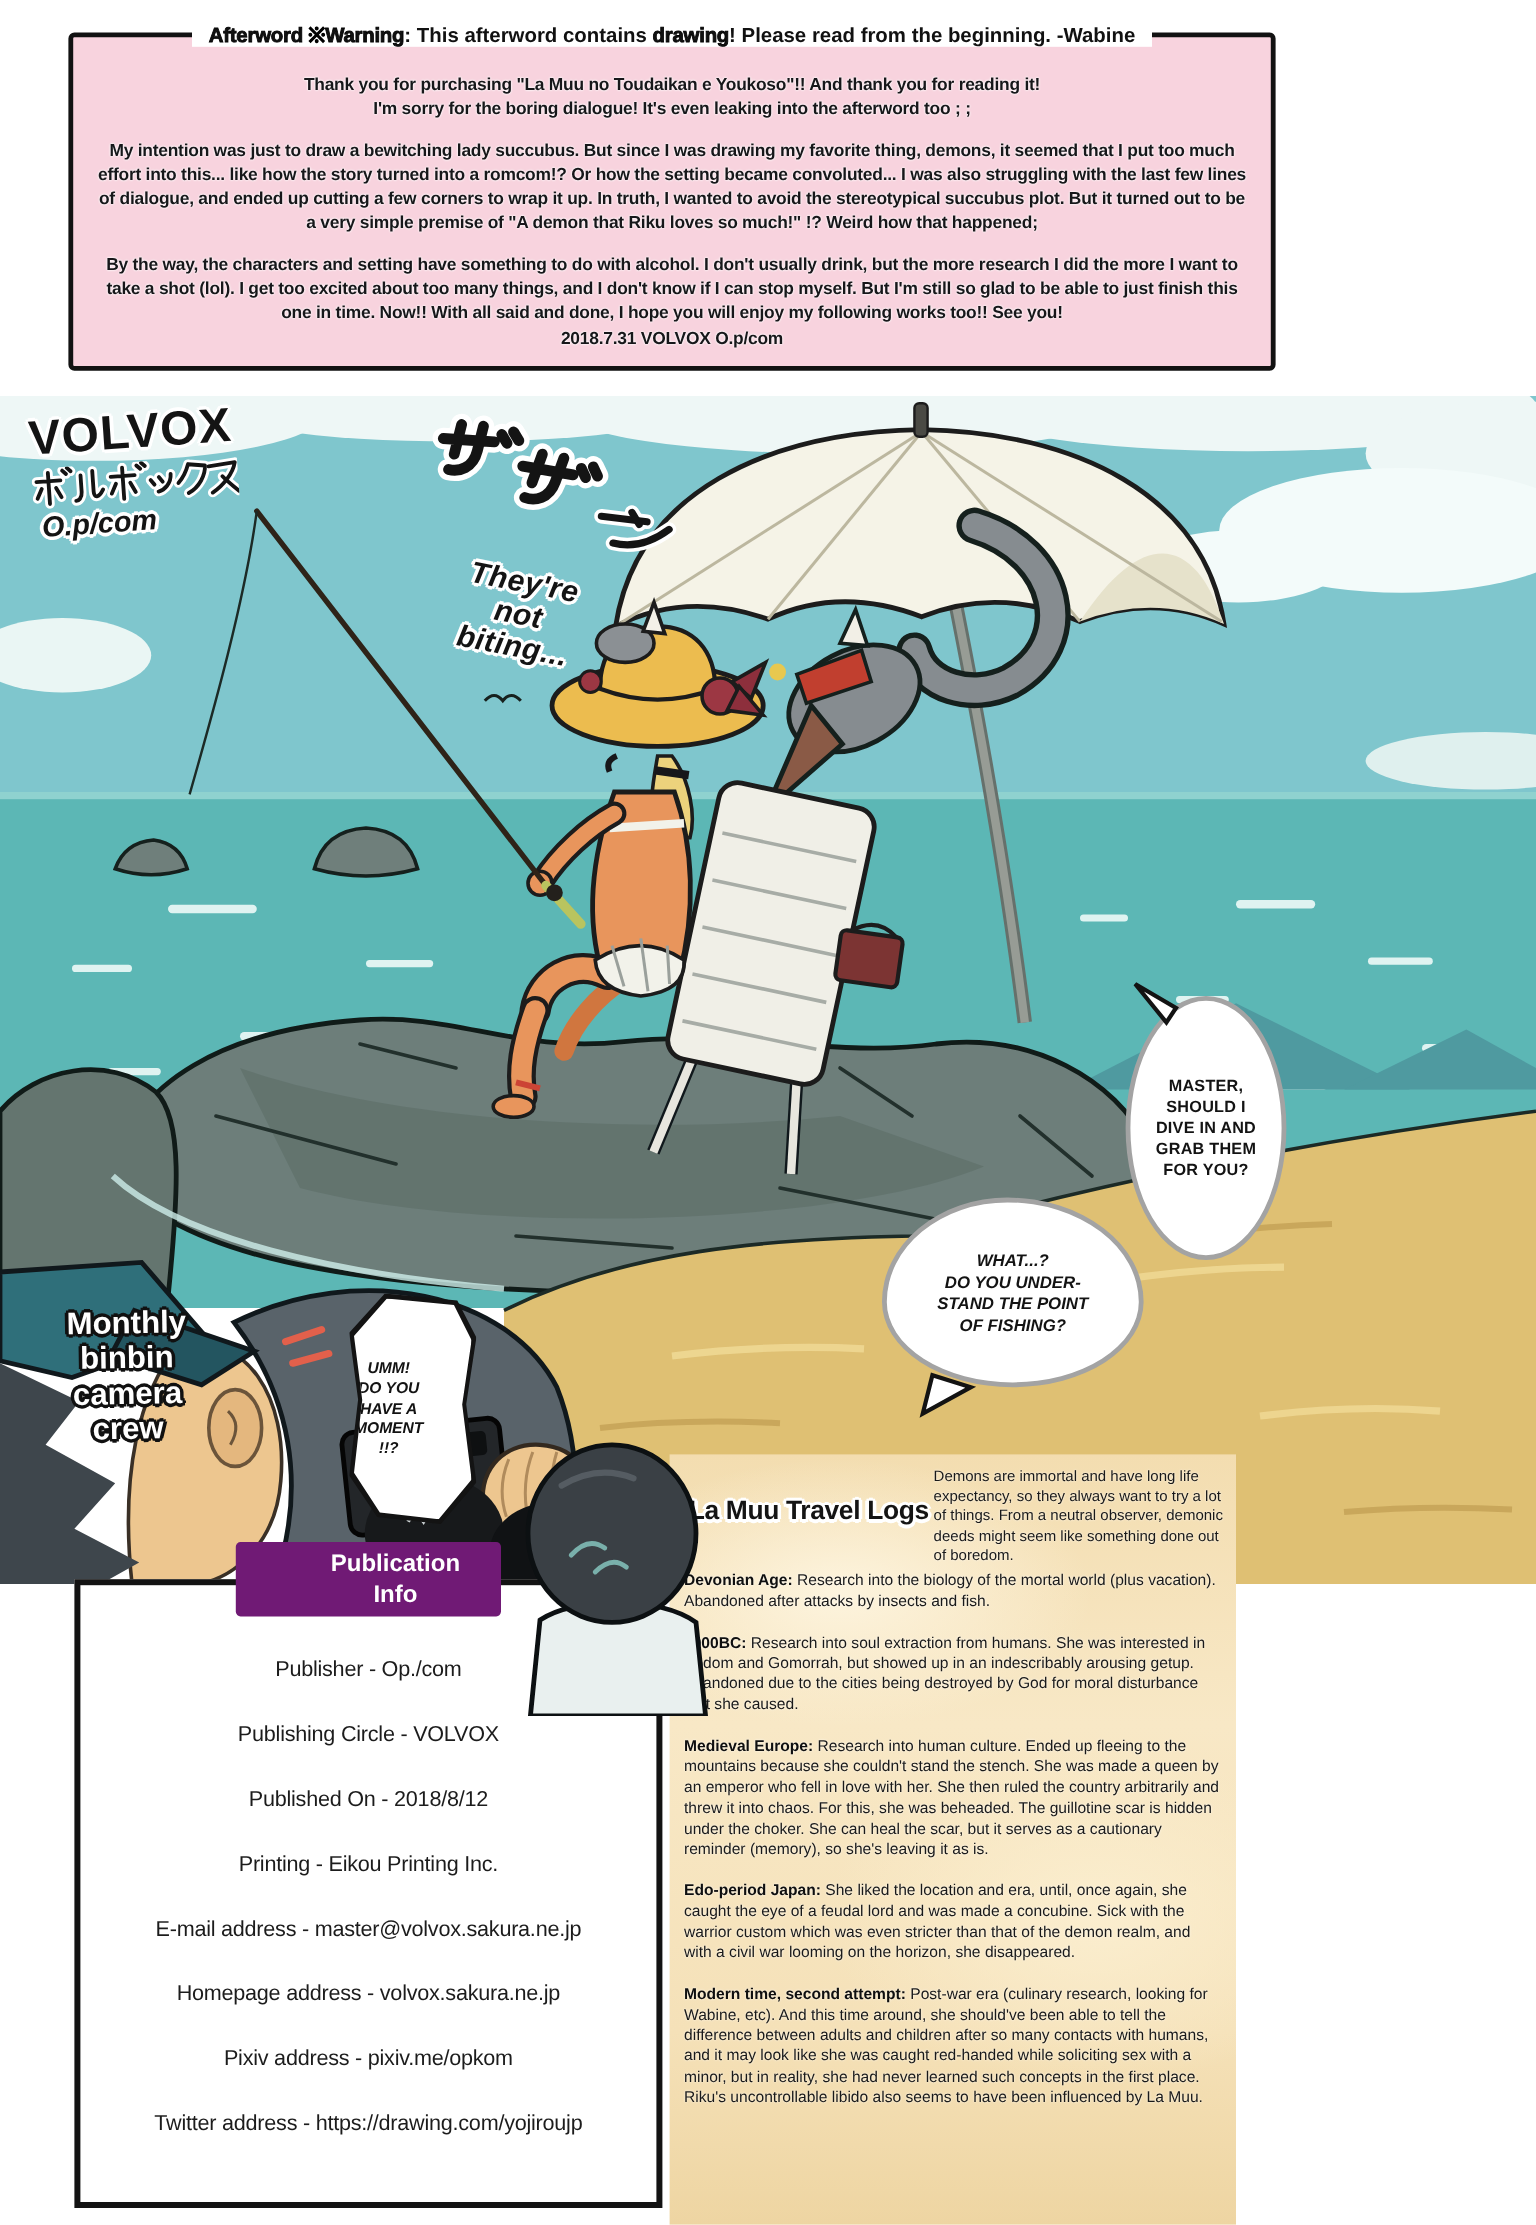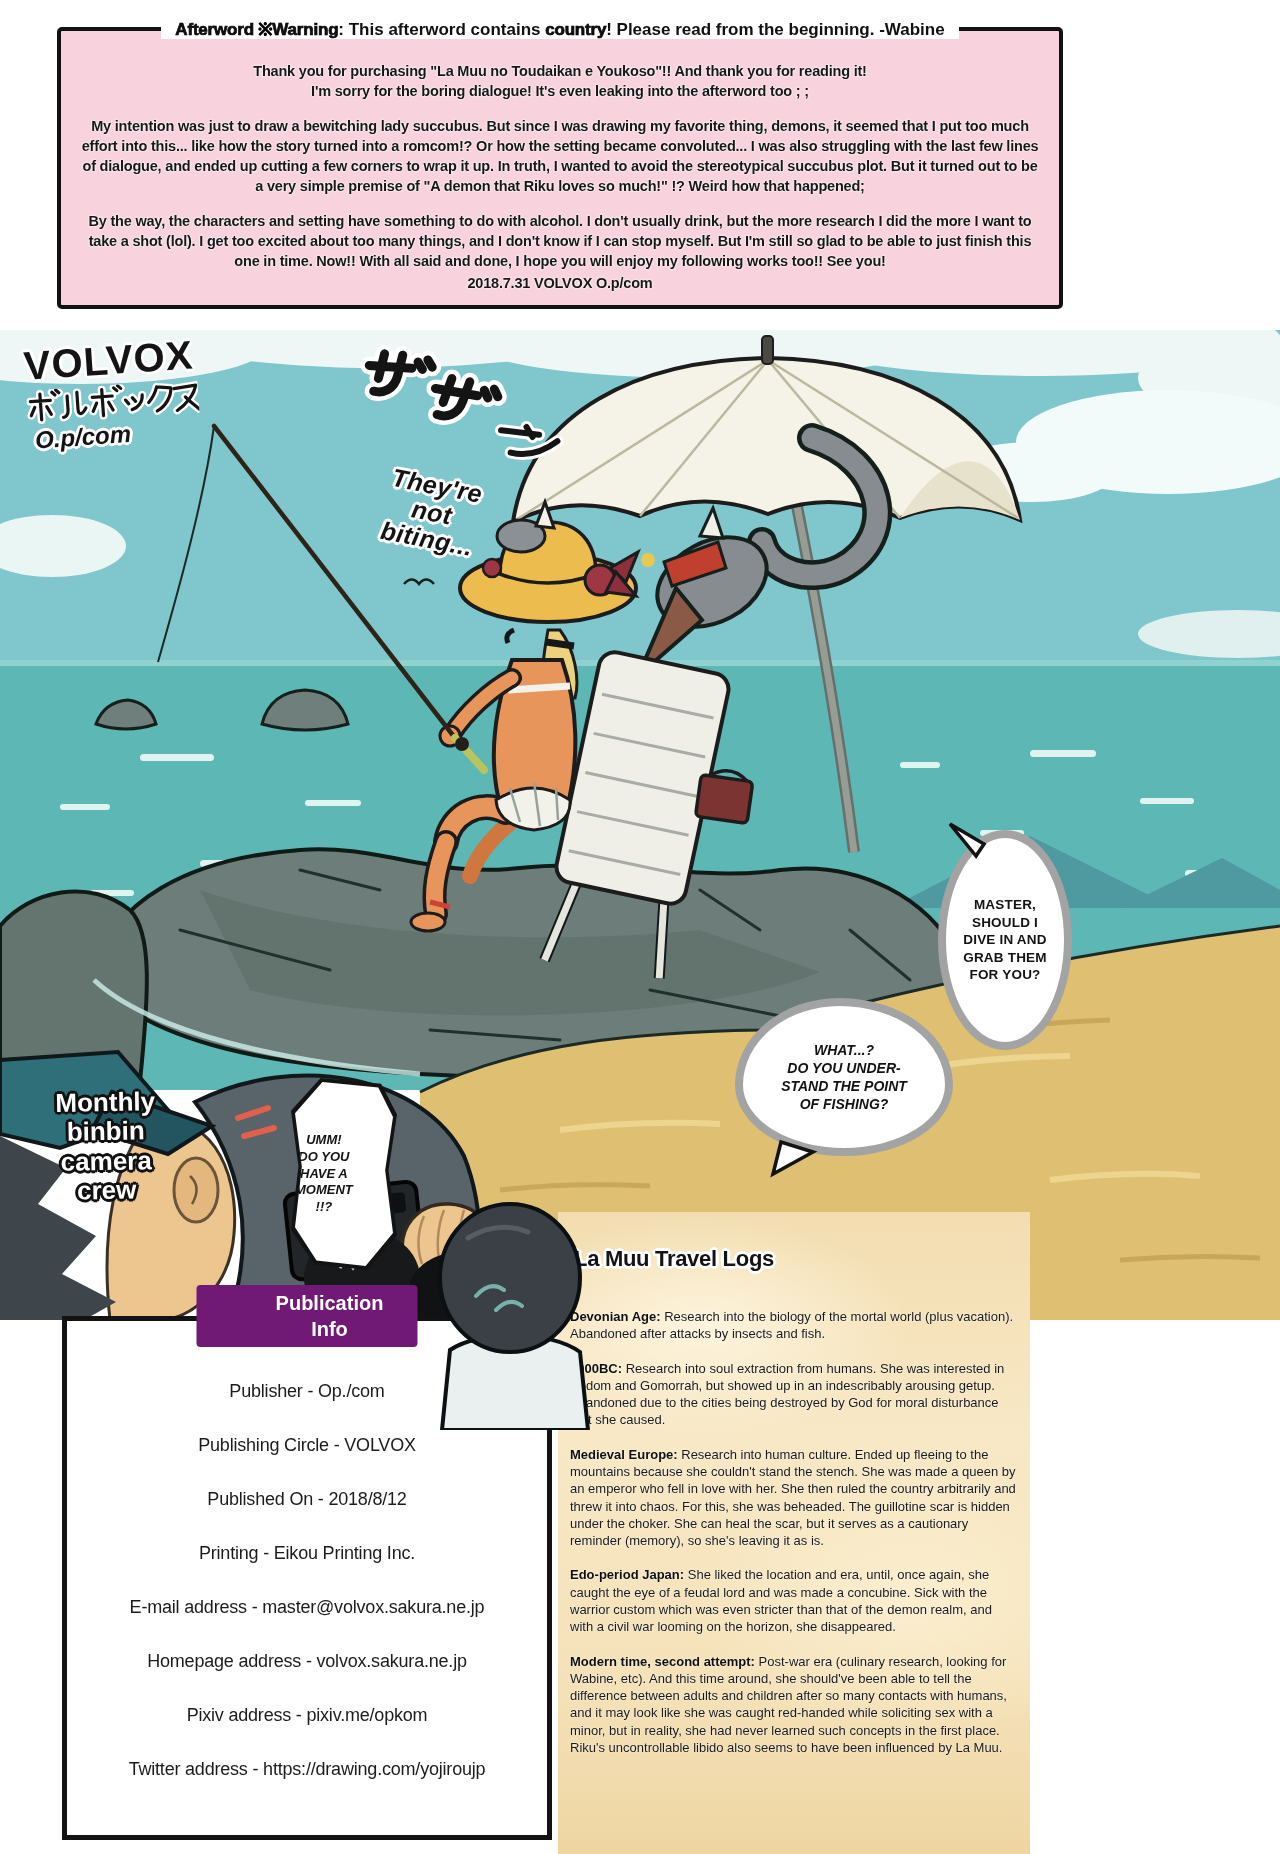--- a/index.html
+++ b/index.html
@@ -23,21 +23,21 @@
   .outline-k{text-shadow:-2px -2px 0 #111,2px -2px 0 #111,-2px 2px 0 #111,2px 2px 0 #111,0 -3px 0 #111,0 3px 0 #111,-3px 0 0 #111,3px 0 0 #111;}
 
   .logo{left:26px;top:8px;transform:rotate(-4deg);color:#141414;}
   .logo-en{font-size:40px;font-weight:900;letter-spacing:1px;}
   .logo-site{font-size:24px;font-weight:bold;font-style:italic;margin-top:2px;margin-left:6px;}
   .kana-svg{display:block;margin-top:2px;}
 
   .sfx{left:356px;top:38px;transform:rotate(14deg);}
   .handwritten{left:362px;top:142px;width:140px;transform:rotate(11deg);font-size:25px;font-weight:bold;font-style:italic;color:#141414;text-align:center;line-height:1.08;white-space:pre-line;letter-spacing:0.5px;}
 
-  .bubble{background:#ffffff;border:8px solid #a3a3a3;display:flex;align-items:center;justify-content:center;text-align:center;color:#131313;font-weight:bold;box-sizing:border-box;}
+  .bubble{background:#ffffff;border:4px solid #a3a3a3;display:flex;align-items:center;justify-content:center;text-align:center;color:#131313;font-weight:bold;box-sizing:border-box;}
   .bubble span{white-space:pre-line;}
   .bubble-master{left:938px;top:500px;width:134px;height:220px;border-radius:50%;font-size:13.5px;line-height:1.3;letter-spacing:0.2px;}
   .bubble-what{left:735px;top:668px;width:218px;height:158px;border-radius:48% 52% 50% 50%/55% 55% 45% 45%;font-size:14px;font-style:italic;line-height:1.3;}
   .tail{position:absolute;overflow:visible;}
 
   .bubble-umm-outer{left:291px;top:748px;width:106px;height:192px;background:#131313;
     clip-path:polygon(28% 0,85% 3%,100% 19%,92% 48%,100% 82%,72% 100%,22% 97%,0 79%,7% 46%,0 17%);}
   .bubble-umm-inner{position:absolute;inset:4px;background:#ffffff;display:flex;align-items:center;justify-content:flex-start;text-align:center;
     clip-path:polygon(28% 0,85% 3%,100% 19%,92% 48%,100% 82%,72% 100%,22% 97%,0 79%,7% 46%,0 17%);
     font-size:13px;font-weight:bold;font-style:italic;line-height:1.3;color:#131313;}
@@ -66,21 +66,21 @@
   .travel-entry{margin:0;font-size:13px;line-height:1.33;color:#191919;text-shadow:0 0 2px rgba(255,255,255,.9);}
   .travel-entry b{font-weight:bold;color:#0f0f0f;}
 </style>
 </head>
 <body>
 
 <div class="page">
 
   <section class="abs afterword-box">
     <div class="afterword-title">
-      <span class="pill"><span class="t-strong">Afterword ※Warning</span><span>: This afterword contains </span><span class="t-strong">country</span><span>! Please read from the beginning. -Wabine</span></span>
+      <span class="pill"><span class="t-strong">Afterword ※Warning</span><span>: This afterword contains </span><span class="t-strong">drawing</span><span>! Please read from the beginning. -Wabine</span></span>
     </div>
     <p class="aw">Thank you for purchasing "La Muu no Toudaikan e Youkoso"!! And thank you for reading it!
 I'm sorry for the boring dialogue! It's even leaking into the afterword too ; ;</p>
     <p class="aw">My intention was just to draw a bewitching lady succubus. But since I was drawing my favorite thing, demons, it seemed that I put too much effort into this... like how the story turned into a romcom!? Or how the setting became convoluted... I was also struggling with the last few lines of dialogue, and ended up cutting a few corners to wrap it up. In truth, I wanted to avoid the stereotypical succubus plot. But it turned out to be a very simple premise of "A demon that Riku loves so much!" !? Weird how that happened;</p>
     <p class="aw">By the way, the characters and setting have something to do with alcohol. I don't usually drink, but the more research I did the more I want to take a shot (lol). I get too excited about too many things, and I don't know if I can stop myself. But I'm still so glad to be able to just finish this one in time. Now!! With all said and done, I hope you will enjoy my following works too!! See you!</p>
     <p class="aw date">2018.7.31 VOLVOX O.p/com</p>
   </section>
 
   <div class="abs illustration">
     <svg class="scene" width="1280" height="990" viewBox="0 0 1280 990">
@@ -390,20 +390,21 @@
       <div class="pub-line">Printing - Eikou Printing Inc.</div>
       <div class="pub-line">E-mail address - master@volvox.sakura.ne.jp</div>
       <div class="pub-line">Homepage address - volvox.sakura.ne.jp</div>
       <div class="pub-line">Pixiv address - pixiv.me/opkom</div>
       <div class="pub-line">Twitter address - https://drawing.com/yojiroujp</div>
     </div>
   </section>
 
   <section class="abs travel-box">
     <div class="travel-title outline-w">La Muu Travel Logs</div>
+    <div class="travel-intro">Demons are immortal and have long life expectancy, so they always want to try a lot of things. From a neutral observer, demonic deeds might seem like something done out of boredom.</div>
     <div class="travel-entries">
       <p class="travel-entry"><b>Devonian Age:</b><span> Research into the biology of the mortal world (plus vacation). Abandoned after attacks by insects and fish.</span></p>
       <p class="travel-entry"><b>3000BC:</b><span> Research into soul extraction from humans. She was interested in Sodom and Gomorrah, but showed up in an indescribably arousing getup. Abandoned due to the cities being destroyed by God for moral disturbance that she caused.</span></p>
       <p class="travel-entry"><b>Medieval Europe:</b><span> Research into human culture. Ended up fleeing to the mountains because she couldn't stand the stench. She was made a queen by an emperor who fell in love with her. She then ruled the country arbitrarily and threw it into chaos. For this, she was beheaded. The guillotine scar is hidden under the choker. She can heal the scar, but it serves as a cautionary reminder (memory), so she's leaving it as is.</span></p>
       <p class="travel-entry"><b>Edo-period Japan:</b><span> She liked the location and era, until, once again, she caught the eye of a feudal lord and was made a concubine. Sick with the warrior custom which was even stricter than that of the demon realm, and with a civil war looming on the horizon, she disappeared.</span></p>
       <p class="travel-entry"><b>Modern time, second attempt:</b><span> Post-war era (culinary research, looking for Wabine, etc). And this time around, she should've been able to tell the difference between adults and children after so many contacts with humans, and it may look like she was caught red-handed while soliciting sex with a minor, but in reality, she had never learned such concepts in the first place. Riku's uncontrollable libido also seems to have been influenced by La Muu.</span></p>
     </div>
   </section>
 
 </div>

